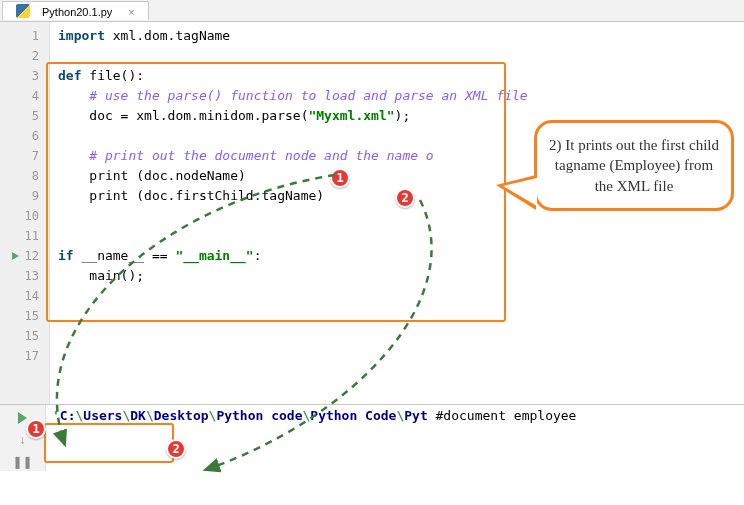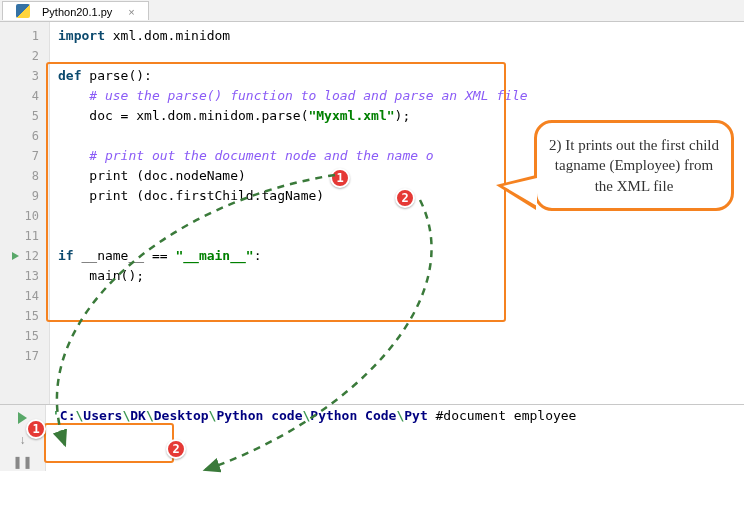--- a/index.html
+++ b/index.html
@@ -214,23 +214,23 @@
     <div class="ln">9</div>
     <div class="ln">10</div>
     <div class="ln">11</div>
     <div class="ln run-tri">12</div>
     <div class="ln">13</div>
     <div class="ln">14</div>
     <div class="ln">15</div>
     <div class="ln">15</div>
     <div class="ln">17</div>
   </div>
-  <div class="code"><span class="kw">import</span><span> xml.dom.minidom</span>
-
-<span class="kw">def</span><span> parse():</span>
+  <div class="code"><span class="kw">import</span><span> xml.dom.tagName</span>
+
+<span class="kw">def</span><span> file():</span>
     <span class="cm"># use the parse() function to load and parse an XML file</span>
     <span>doc = xml.dom.minidom.parse(</span><span class="str">"Myxml.xml"</span><span>);</span>
 
     <span class="cm"># print out the document node and the name o</span>
     <span>print (doc.nodeName)</span>
     <span>print (doc.firstChild.tagName)</span>
 
 
 <span class="kw">if</span><span> __name__ == </span><span class="str">"__main__"</span><span>:</span>
     <span>main();</span>

